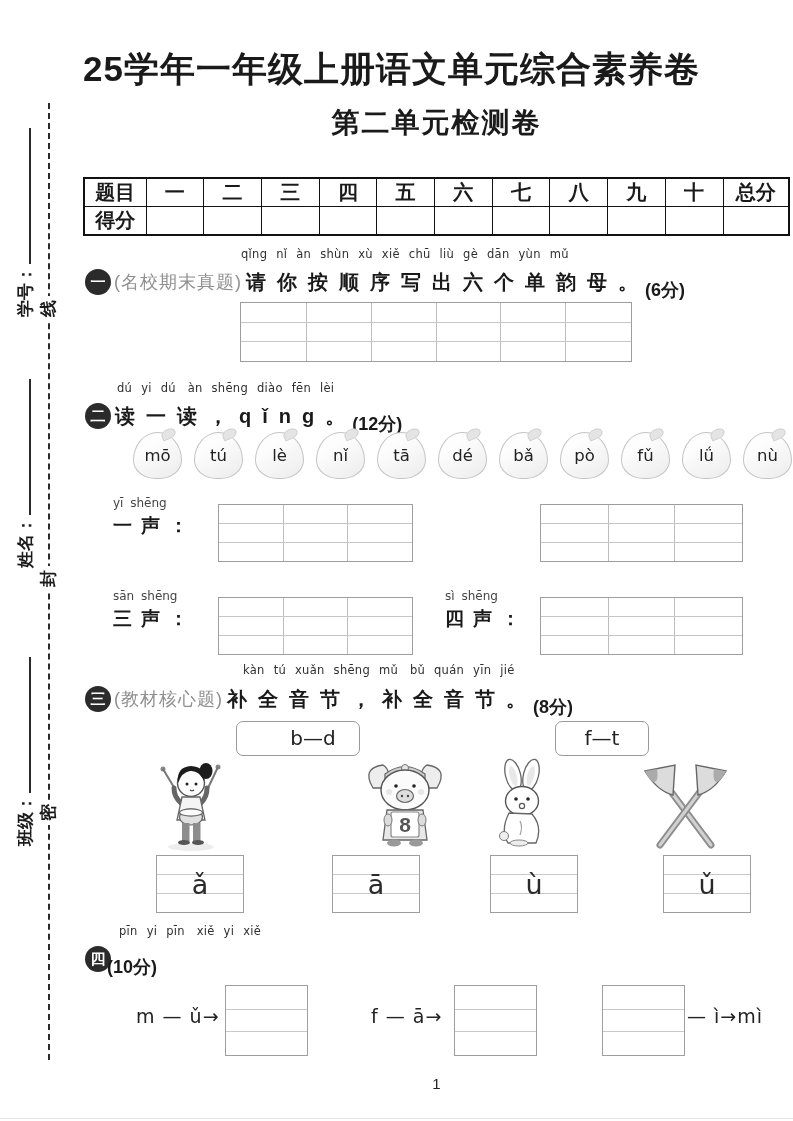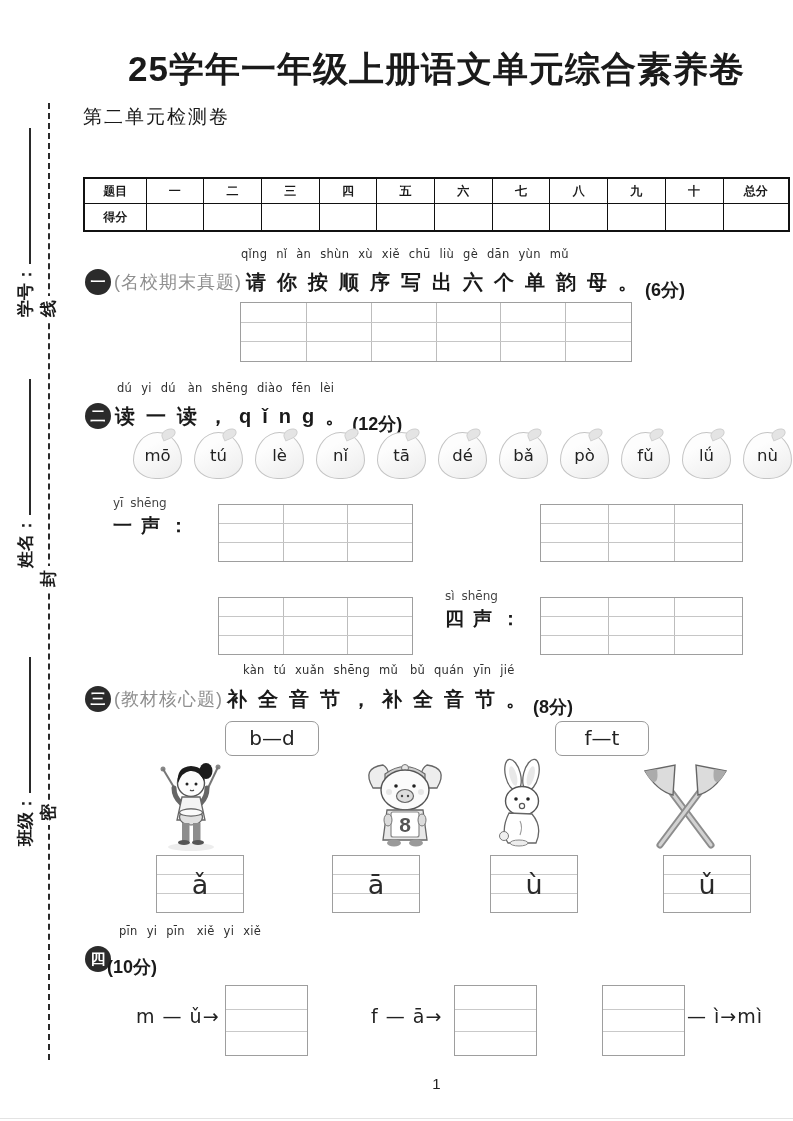--- a/index.html
+++ b/index.html
@@ -15,30 +15,30 @@
   .side-group .uline{display:inline-block;width:136px;border-bottom:2px solid #2a2a2a;
                      height:14px;margin-left:2px;}
   .g1{top:205px;} .g2{top:456px;} .g3{top:734px;}
   .seal-char{position:absolute;left:36px;width:25px;height:25px;line-height:25px;text-align:center;
              background:#fff;font-size:17px;font-weight:600;transform:rotate(-90deg);z-index:3;}
   .c1{top:296px;} .c2{top:566px;} .c3{top:800px;}
 
   
   .content{position:absolute;left:83px;top:0;width:707px;height:1121px;}
 
-  .title{position:absolute;top:46px;left:0;width:100%;text-align:center;
+  .title{position:absolute;top:46px;left:0;width:100%;text-align:left;
          font-size:35px;font-weight:800;letter-spacing:1px;}
-  .subtitle{position:absolute;top:104px;left:0;width:100%;
-            font-size:19px;font-weight:400;letter-spacing:2px;}
+  .subtitle{position:absolute;top:104px;left:0;width:100%;text-align:center;
+            font-size:28px;font-weight:700;letter-spacing:2px;}
   .meta{position:absolute;top:151px;right:2px;font-size:15px;font-weight:700;}
   .meta span{margin-left:14px;}
 
   table.score-table{position:absolute;top:177px;left:0;width:707px;border-collapse:collapse;
                     table-layout:fixed;border:2px solid #111;}
-  table.score-table td{border:1px solid #111;text-align:center;font-size:12px;font-weight:700;
+  table.score-table td{border:1px solid #111;text-align:center;font-size:20px;font-weight:700;
                        height:24px;padding:0;}
   table.score-table tr+tr td{height:26px;}
 
   
   .pinyin{position:absolute;font-family:"DejaVu Sans",sans-serif;font-size:11.5px;color:#2e2e2e;
           word-spacing:5px;letter-spacing:.3px;white-space:nowrap;}
   .qline{position:absolute;left:0;display:flex;align-items:center;white-space:nowrap;}
   .qnum{display:inline-block;width:26px;height:26px;border-radius:50%;background:#2b2b2b;color:#fff;
         font-size:15px;font-weight:700;text-align:center;line-height:26px;flex:0 0 26px;margin-left:2px;}
   .qtag{color:#8f8f8f;font-size:18px;margin-left:3px;letter-spacing:1px;}
@@ -76,21 +76,21 @@
 
   .tone{position:absolute;width:110px;}
   .t1{left:30px;top:496px;} .t2{left:362px;top:496px;}
   .t3{left:30px;top:589px;} .t4{left:362px;top:589px;}
   .tpy{font-family:"DejaVu Sans",sans-serif;font-size:12px;color:#444;word-spacing:3px;}
   .tlabel{font-size:19px;font-weight:600;letter-spacing:9px;margin-top:3px;}
 
   
   .optbox{position:absolute;top:721px;width:92px;height:33px;border:1.5px solid #9a9a9a;border-radius:7px;
           text-align:center;line-height:33px;font-family:"DejaVu Sans",sans-serif;font-size:20px;color:#222;}
-  .o1{left:142px;} .o2{left:472px;}
+  .o1{left:153px;padding-left:30px;} .o2{left:472px;}
   .pic{position:absolute;}
   .p1{left:68px;top:757px;} .p2{left:276px;top:754px;} .p3{left:404px;top:757px;} .p4{left:550px;top:761px;}
   .ansbox{width:86px;height:56px;}
   .a1{left:73px;top:855px;} .a2{left:249px;top:855px;} .a3{left:407px;top:855px;} .a4{left:580px;top:855px;}
   .ansletter{position:absolute;inset:0;display:flex;align-items:center;justify-content:center;
              font-family:"DejaVu Sans",sans-serif;font-size:27px;color:#2a2a2a;}
 
   
   .q4text{position:absolute;font-family:"DejaVu Sans",sans-serif;font-size:19px;color:#222;
           letter-spacing:1px;white-space:nowrap;}
@@ -226,20 +226,24 @@
           <i>pī</i>
         </span>
     </div>
 
     <div class="tone t1">
       <div class="tpy">yī shēng</div>
       <div class="tlabel">一声：</div>
     </div>
     <div class="fourline grid-tone gt1"></div>
     <div class="fourline grid-tone gt2"></div>
+    <div class="tone t3">
+      <div class="tpy">sān shēng</div>
+      <div class="tlabel">三声：</div>
+    </div>
     <div class="fourline grid-tone gt3"></div>
     <div class="tone t4">
       <div class="tpy">sì shēng</div>
       <div class="tlabel">四声：</div>
     </div>
     <div class="fourline grid-tone gt4"></div>
 
     <div class="pinyin" style="left:160px;top:663px;">kàn tú xuǎn shēng mǔ　bǔ quán yīn jié</div>
     <div class="qline" style="top:679px;">
       <span class="qnum">三</span>

